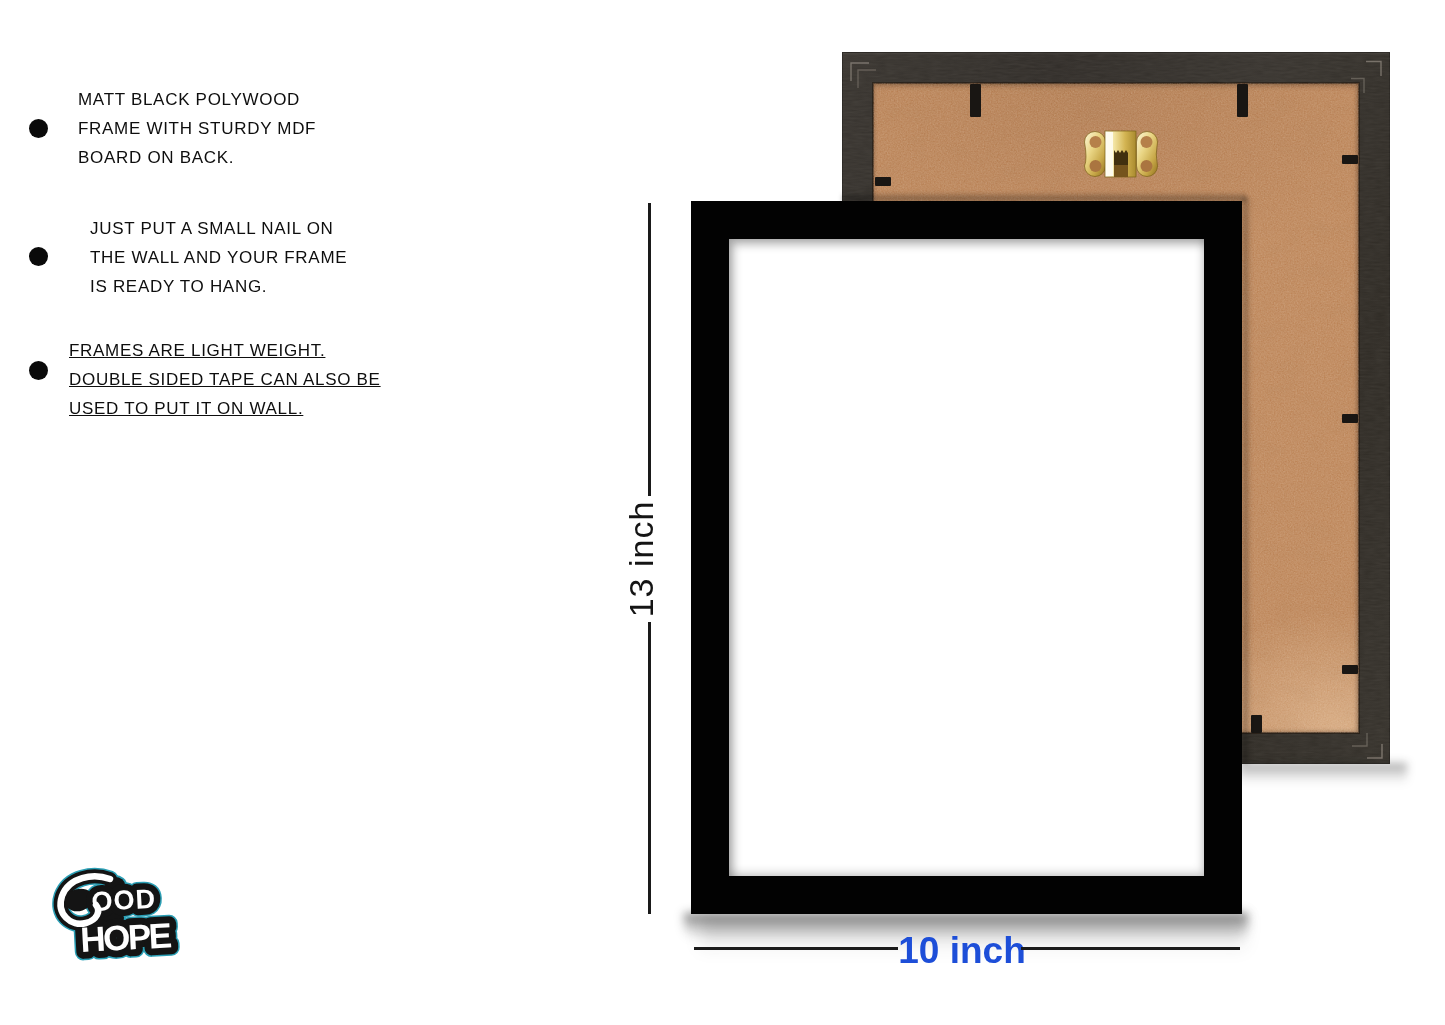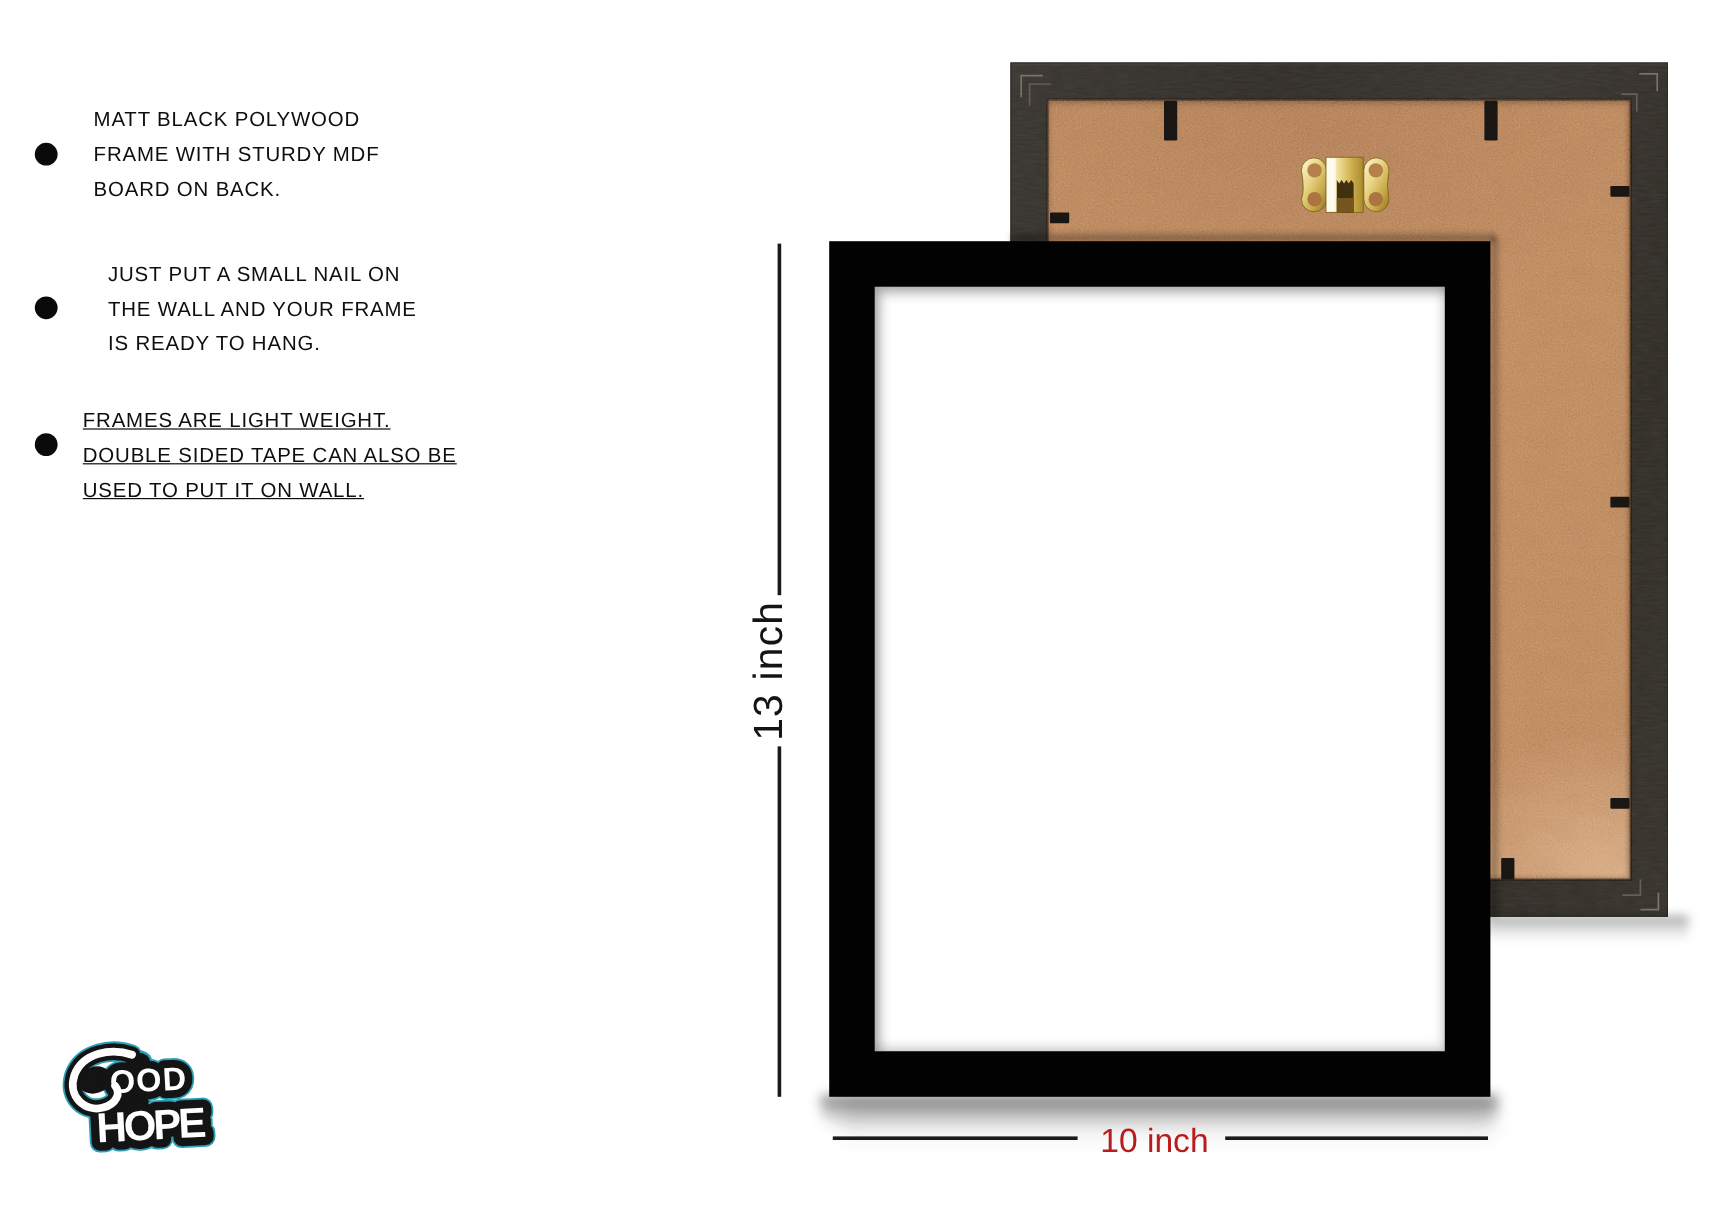--- a/index.html
+++ b/index.html
@@ -136,21 +136,21 @@
 
 <div class="abs" style="left:641px;top:559px;width:0;height:0;">
     <span style="position:absolute;transform:translate(-50%,-50%) rotate(-90deg);font-size:34px;letter-spacing:1px;color:#141414;white-space:nowrap;">13 inch</span>
   </div>
 
 <div class="dimline" style="left:648px;top:622px;width:3px;height:292px;"></div>
 
 <div class="dimline" style="left:694px;top:947px;width:204px;height:3px;"></div>
 
 <div class="abs" style="left:962px;top:951px;">
-    <span style="position:absolute;transform:translate(-50%,-50%);font-size:28px;color:#b91c1c;white-space:nowrap;">10 inch</span>
+    <span style="position:absolute;transform:translate(-50%,-50%);font-size:37px;color:#1d4ed8;white-space:nowrap;font-weight:bold;">10 inch</span>
   </div>
 
 <div class="dimline" style="left:1021px;top:947px;width:219px;height:3px;"></div>
 
 <svg class="abs" style="left:48px;top:866px;" width="136" height="104" viewBox="0 0 136 104">
   <g stroke-linejoin="round" stroke-linecap="round" font-family="Liberation Sans" font-weight="bold">
 
     <g stroke="#2b9fb5" fill="none">
       <path d="M62,13 C45,7 21,11 14,30 C8,48 23,61 38,57 C49,54 53,45 48,39" stroke-width="17"></path>
       <text x="44" y="45" font-size="27" stroke-width="16" letter-spacing="1" transform="rotate(-3 44 45)">OOD</text>

